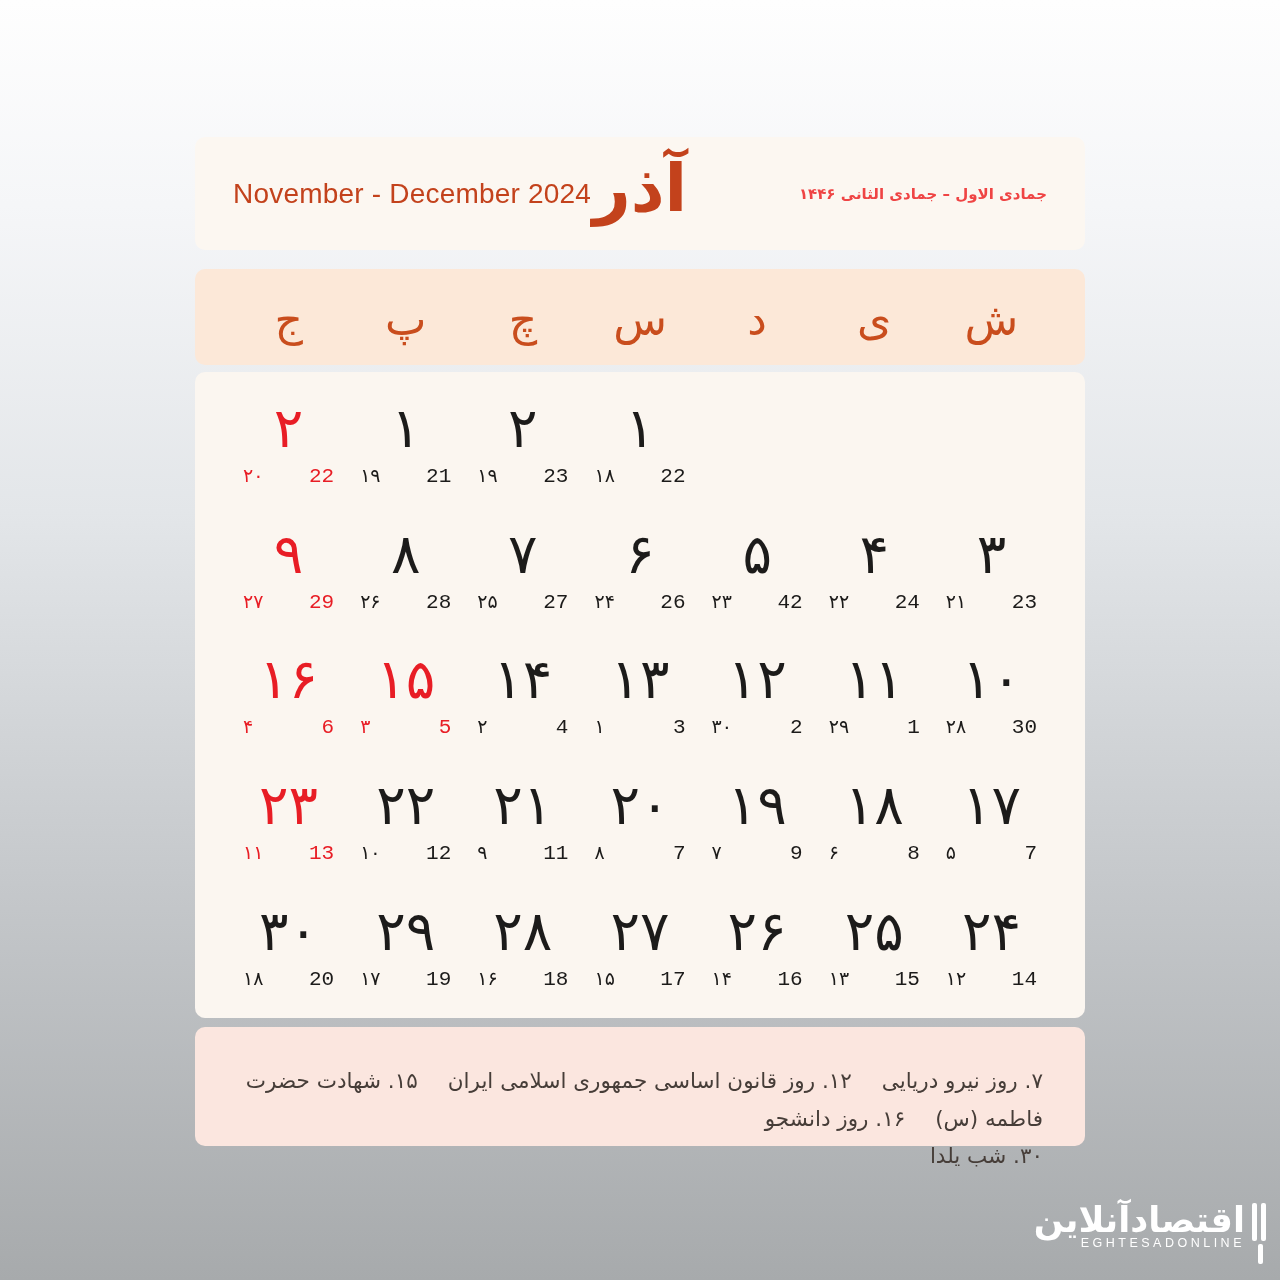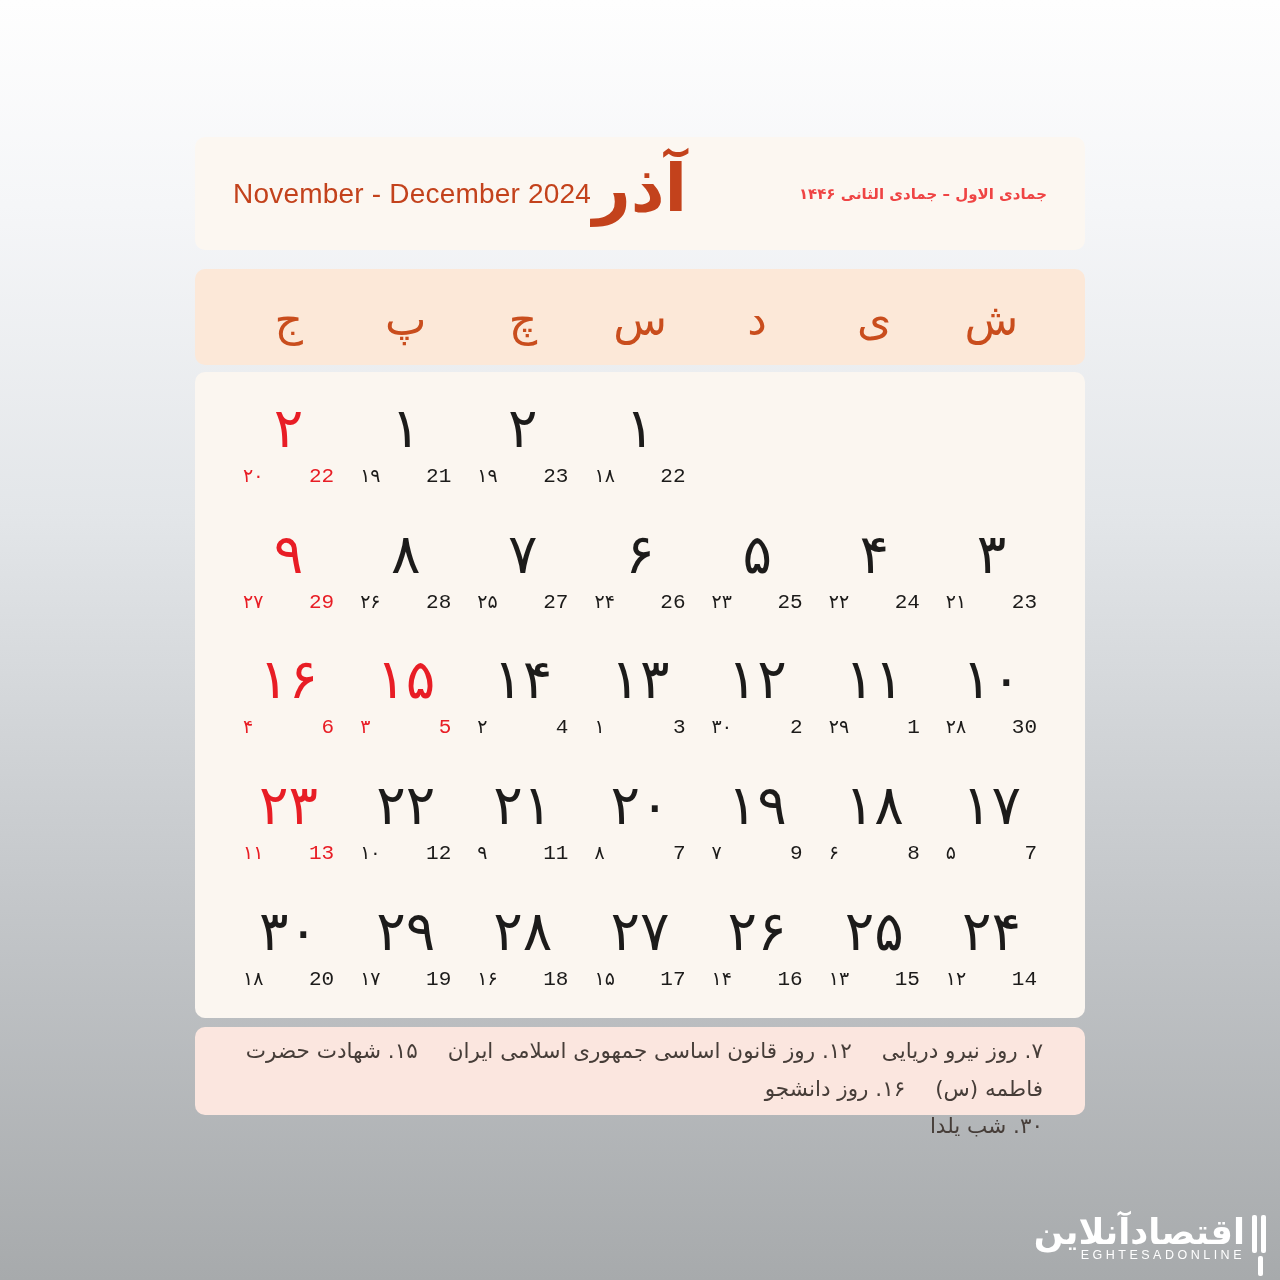--- a/index.html
+++ b/index.html
@@ -20,24 +20,24 @@
   
   .grid-card{top:372px;height:646px;background:#fbf6f0;display:grid;grid-template-rows:repeat(5,1fr);padding:10px 35px 8px;}
   .week-row{display:grid;grid-template-columns:repeat(7,1fr);direction:rtl;}
   .day-cell{display:flex;flex-direction:column;align-items:center;justify-content:center;gap:8px;}
   .day-num{font-size:55px;line-height:1;color:#1c1b1a;}
   .sub{width:100%;box-sizing:border-box;padding:0 13px;display:flex;direction:ltr;justify-content:space-between;align-items:baseline;}
   .hijri{font-size:19px;color:#1c1b1a;}
   .greg{font-family:Liberation Mono, monospace;font-size:21px;color:#1c1b1a;}
   .holiday .day-num,.holiday .hijri,.holiday .greg{color:#e81d25;}
   
-  .footer-card{top:1027px;height:88px;background:#fbe6df;direction:rtl;padding:5px 42px;color:#463d38;font-size:21.5px;line-height:1.75;}
+  .footer-card{top:1027px;height:119px;background:#fbe6df;direction:rtl;padding:35px 42px;color:#463d38;font-size:21.5px;line-height:1.75;}
   .holiday-entry{margin-left:30px;}
   
-  .logo{position:absolute;right:14px;bottom:4px;display:flex;direction:ltr;align-items:flex-start;gap:7px;color:#fff;}
+  .logo{position:absolute;right:14px;bottom:16px;display:flex;direction:ltr;align-items:flex-start;gap:7px;color:#fff;}
   .logo-text{text-align:right;}
   .logo-fa{font-size:35px;font-weight:bold;line-height:1.1;}
   .logo-en{font-family:"Liberation Sans",sans-serif;font-size:12.5px;font-weight:normal;letter-spacing:3.5px;margin-top:-4px;}
   .logo-bars{display:flex;flex-direction:column;align-items:flex-start;gap:3px;padding-top:2px;}
   .bar-row{display:flex;gap:4px;}
   .bar{width:5px;background:#fff;border-radius:2px;}
   .bar.tall{height:38px;}
   .bar.short{height:20px;margin-left:6px;}
 </style>
 </head>
@@ -105,21 +105,21 @@
         <div class="day-num">۴</div>
         <div class="sub">
           <span class="hijri">۲۲</span>
           <span class="greg">24</span>
         </div>
       </div>
       <div class="day-cell">
         <div class="day-num">۵</div>
         <div class="sub">
           <span class="hijri">۲۳</span>
-          <span class="greg">25</span>
+          <span class="greg">42</span>
         </div>
       </div>
       <div class="day-cell">
         <div class="day-num">۶</div>
         <div class="sub">
           <span class="hijri">۲۴</span>
           <span class="greg">26</span>
         </div>
       </div>
       <div class="day-cell">

